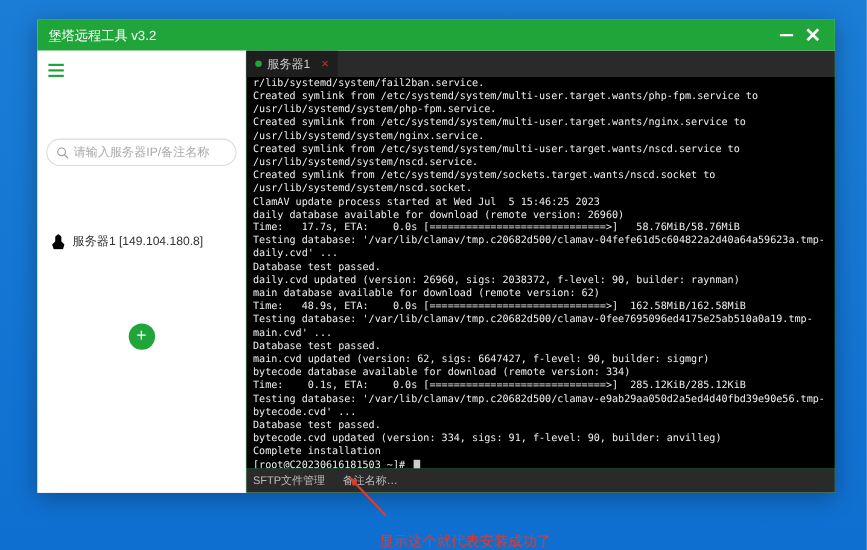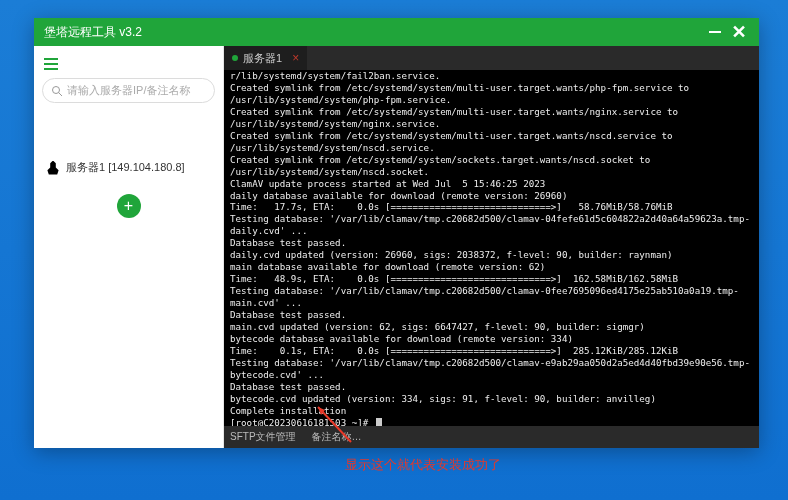--- a/index.html
+++ b/index.html
@@ -37,20 +37,21 @@
 .titlebar .min-line { width: 12px; height: 2px; background: #fff; }
 .titlebar .close-x { font-size: 18px; font-weight: bold; line-height: 1; }
 .app-body { flex: 1; display: flex; overflow: hidden; }
 .left-panel {
   width: 190px;
   border-right: 1px solid #e6e6e6;
   background: #fff;
   display: flex;
   flex-direction: column;
   padding: 8px;
+  gap: 48px;
 }
 .menu-toggle {
   width: 14px; height: 12px;
   margin: 4px 0 8px 2px;
   display: flex; flex-direction: column; justify-content: space-between;
 }
 .menu-toggle span { height: 2px; background: #20a53a; }
 .search-box {
   display: flex; align-items: center;
   border: 1px solid #dcdcdc;
@@ -61,21 +62,20 @@
   margin-bottom: 8px;
 }
 .search-box svg { width: 12px; height: 12px; margin-right: 4px; stroke: #999; fill: none; stroke-width: 2; }
 .server-item {
   display: flex; align-items: center;
   padding: 5px 4px;
   font-size: 11px;
   color: #333;
   cursor: pointer;
   border-radius: 3px;
-  margin-top: 44px;
 }
 .server-item .tux {
   width: 14px; height: 14px;
   margin-right: 6px;
   background: #000;
   clip-path: polygon(50% 0, 70% 20%, 70% 50%, 90% 70%, 80% 100%, 20% 100%, 10% 70%, 30% 50%, 30% 20%);
 }
 .add-btn {
   width: 24px; height: 24px;
   margin: 14px auto;
@@ -125,21 +125,21 @@
   padding: 0 6px;
   gap: 16px;
 }
 .bottom-tabs span {
   font-size: 10px;
   color: #bbb;
   cursor: pointer;
 }
 .annotation {
   position: absolute;
-  left: 345px; top: 440px;
+  left: 345px; top: 467px;
   display: flex;
   align-items: flex-start;
 }
 .annotation .arrow {
   width: 50px; height: 42px;
   position: absolute;
   left: -32px; top: -38px;
 }
 .annotation-text {
   color: #e73828;

